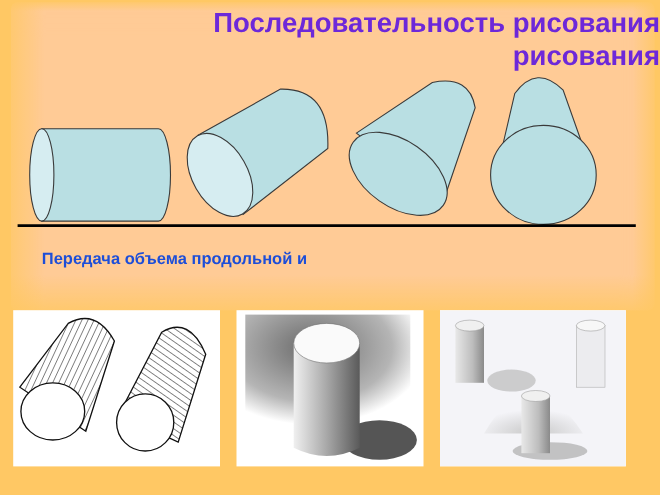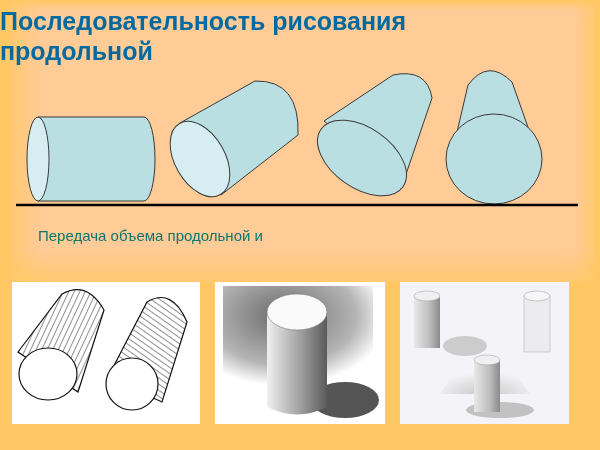--- a/index.html
+++ b/index.html
@@ -16,42 +16,42 @@
     filter: blur(0px);
   }
   .panel-fade {
     position: absolute; left: 0; top: 0; width: 600px; height: 300px;
     background:
       linear-gradient(to right, #FFC864 0px, rgba(255,200,100,0) 40px, rgba(255,200,100,0) 575px, #FFC864 600px),
       linear-gradient(to bottom, #FFC864 0px, rgba(255,200,100,0) 10px, rgba(255,200,100,0) 250px, #FFC864 290px);
     pointer-events: none;
   }
   .title {
-    position: absolute; left: 0; top: 6px; width: 600px; text-align: left;
-    font-weight: bold; font-size: 25px; line-height: 30px; color: #0369a1;
+    position: absolute; left: 0; top: 6px; width: 600px; text-align: right;
+    font-weight: bold; font-size: 25px; line-height: 30px; color: #6d28d9;
   }
   .subtitle {
     position: absolute; left: 38px; top: 226px;
-    font-weight: normal; font-size: 15px; line-height: 20px; color: #0f766e;
+    font-weight: bold; font-size: 15px; line-height: 20px; color: #1d4ed8;
   }
   .shapes { position: absolute; left: 0; top: 0; }
   .photo {
     position: absolute; top: 282px; height: 142px; background: #fff;
     overflow: hidden;
   }
 </style>
 </head>
 <body>
 
 <div class="panel"></div>
 <div class="panel-fade"></div>
 
 <div class="title">
   <div>Последовательность рисования</div>
-  <div>продольной</div>
+  <div>рисования</div>
 </div>
 
 <svg class="shapes" width="600" height="280">
 
   <g stroke="#3a3a3a" stroke-width="1">
     <path d="M38,117 L144,117 A11,42 0 0 1 144,201 L38,201 Z" fill="#B9DFE3"></path>
     <ellipse cx="38" cy="159" rx="11" ry="42" fill="#D6EDF1"></ellipse>
   </g>
 
   <g stroke="#3a3a3a" stroke-width="1">

